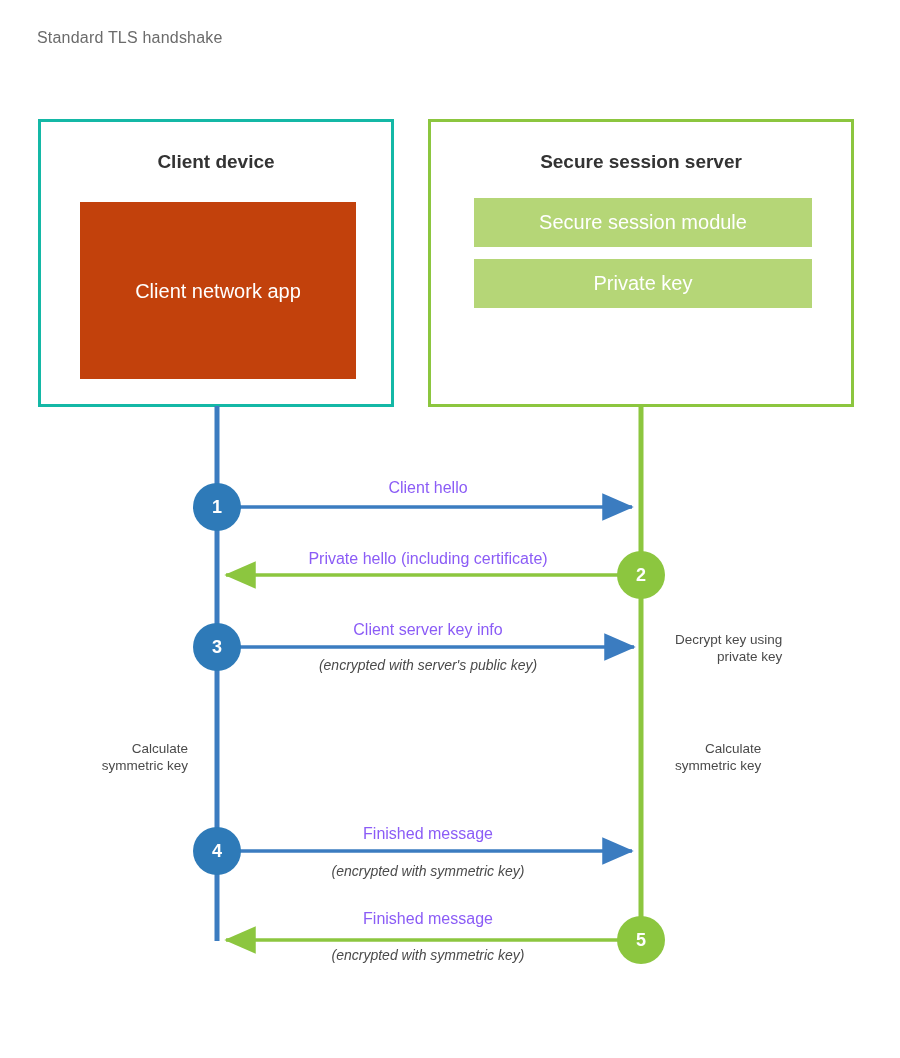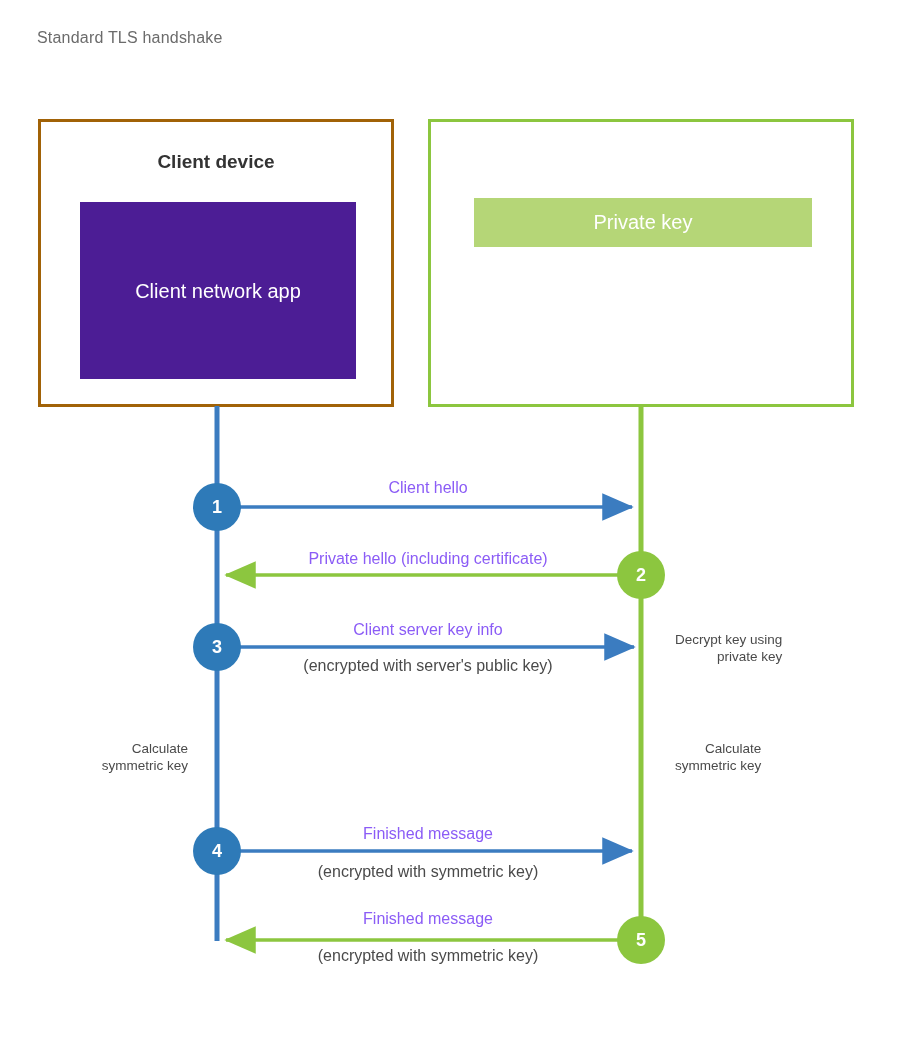--- a/index.html
+++ b/index.html
@@ -32,21 +32,21 @@
   .entity-box {
     position: absolute;
     background: #ffffff;
     box-sizing: border-box;
   }
   .entity-box.client {
     left: 38px;
     top: 119px;
     width: 356px;
     height: 288px;
-    border: 3px solid #a16207;
+    border: 3px solid #14b8a6;
   }
   .entity-box.server {
     left: 428px;
     top: 119px;
     width: 426px;
     height: 288px;
     border: 3px solid #8cc63f;
   }
   .entity-title {
     position: absolute;
@@ -59,21 +59,21 @@
     color: #333333;
   }
 
   
   .client-app-block {
     position: absolute;
     left: 39px;
     top: 80px;
     width: 276px;
     height: 177px;
-    background: #4c1d95;
+    background: #c2410c;
     color: #ffffff;
     font-size: 20px;
     line-height: 28px;
     display: flex;
     align-items: center;
     justify-content: center;
     text-align: center;
     box-sizing: border-box;
     padding: 0 16px;
   }
@@ -114,25 +114,26 @@
     font-size: 16px;
     color: #8b5cf6;
     white-space: nowrap;
   }
   .seq-label.center {
     transform: translateX(-50%);
     text-align: center;
   }
   .seq-sub {
     position: absolute;
-    font-size: 16px;
+    font-size: 14px;
     color: #4a4a4a;
     white-space: nowrap;
     transform: translateX(-50%);
     text-align: center;
+    font-style: italic;
   }
   .side-note {
     position: absolute;
     font-size: 13.5px;
     line-height: 17px;
     color: #4a4a4a;
     white-space: pre-line;
   }
   .side-note.right-col { text-align: right; }
   .side-note.left-col  { text-align: right; transform: translateX(-100%); }
@@ -150,21 +151,23 @@
 <body>
 
 <div class="page-title">Standard TLS handshake</div>
 
 <div class="entity-box client">
   <div class="entity-title">Client device</div>
   <div class="client-app-block">Client network app</div>
 </div>
 
 <div class="entity-box server">
+  <div class="entity-title">Secure session server</div>
   <div class="server-bars">
+    <div class="server-bar">Secure session module</div>
     <div class="server-bar">Private key</div>
   </div>
 </div>
 
 <svg id="seq-layer" viewBox="0 0 900 1058" xmlns="http://www.w3.org/2000/svg">
   <defs>
     <marker id="arrow-blue-right" markerWidth="9" markerHeight="9" refX="8.5" refY="4.5" orient="auto" markerUnits="strokeWidth">
       <path d="M0,0.6 L9,4.5 L0,8.4 Z" fill="#3b7cc0"></path>
     </marker>
     <marker id="arrow-green-left" markerWidth="9" markerHeight="9" refX="8.5" refY="4.5" orient="auto" markerUnits="strokeWidth">

